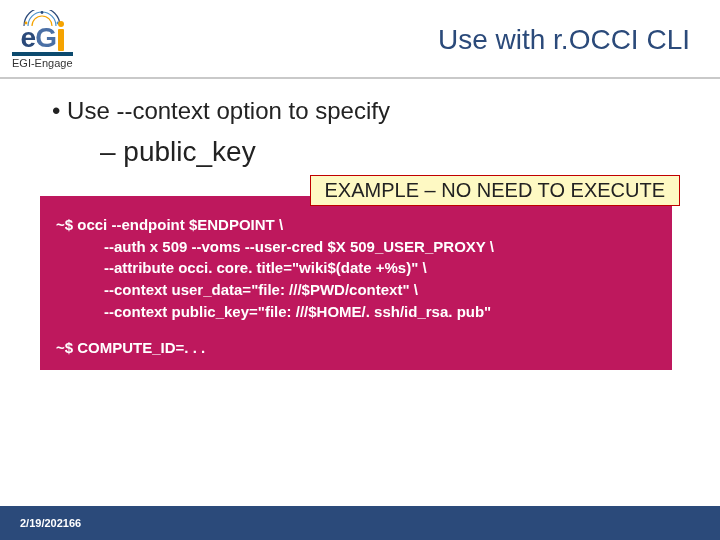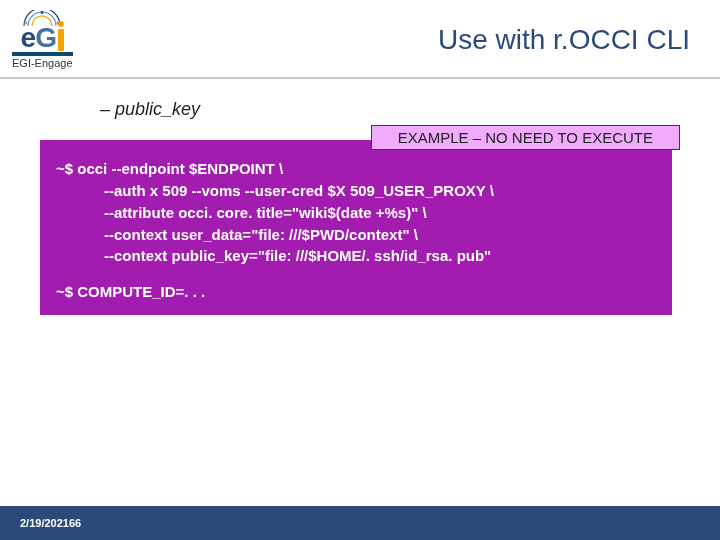--- a/index.html
+++ b/index.html
@@ -46,36 +46,35 @@
   }
   .divider {
     height: 2px; background: #c9c9c9; margin: 4px 0 18px 0;
   }
   .content { padding: 0 40px; }
   .bullet-main {
     font-size: 24px; color: #222; margin-bottom: 8px;
     padding-left: 12px;
   }
   .bullet-sub {
-    font-size: 18px; color: #222; padding-left: 60px;
+    font-size: 28px; color: #222; padding-left: 60px;
     line-height: 1.35;
-    font-style: italic;
   }
   .example-row {
     display: flex; justify-content: flex-end;
     margin-top: 4px; margin-bottom: -10px;
     position: relative; z-index: 2;
   }
   .example-tag {
-    background: #f0abfc; border: 1.5px solid #c00000;
-    padding: 3px 26px; font-size: 15px;
+    background: #fef9c3; border: 1.5px solid #c00000;
+    padding: 3px 14px; font-size: 20px;
     color: #222; font-weight: 400;
   }
   .terminal {
-    background: #a21caf; color: #fff;
+    background: #be185d; color: #fff;
     font-family: Arial, sans-serif;
     font-size: 15px; font-weight: 700;
     padding: 18px 16px 12px 16px;
     margin: 0 8px 0 0;
     line-height: 1.45;
     position: relative; z-index: 1;
   }
   .term-indent { padding-left: 48px; }
   .term-gap { height: 14px; }
   .footer {
@@ -108,20 +107,21 @@
         <span class="logo-i"></span>
     </div>
     <div class="logo-sub">EGI-Engage</div>
   </div>
   <div class="title">Use with r.OCCI CLI</div>
 </div>
 
 <div class="divider"></div>
 
 <div class="content">
+  <div class="bullet-main">• Use --context option to specify</div>
   <div class="bullet-sub">– public_key</div>
 
   <div class="example-row">
     <div class="example-tag">EXAMPLE – NO NEED TO EXECUTE</div>
   </div>
 
   <div class="terminal">
     <div>~$ occi --endpoint $ENDPOINT \</div>
     <div class="term-indent">--auth x 509 --voms --user-cred $X 509_USER_PROXY \</div>
     <div class="term-indent">--attribute occi. core. title="wiki$(date +%s)" \</div>

